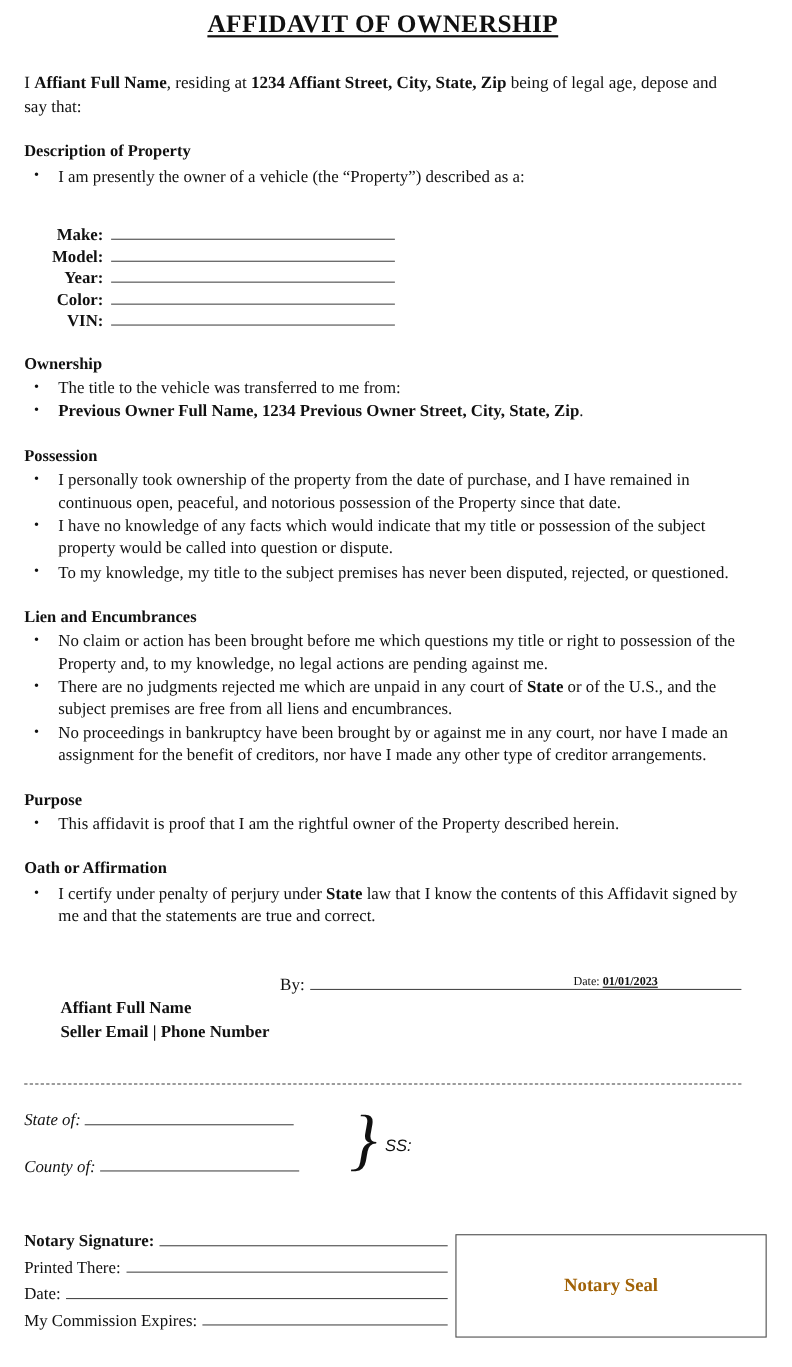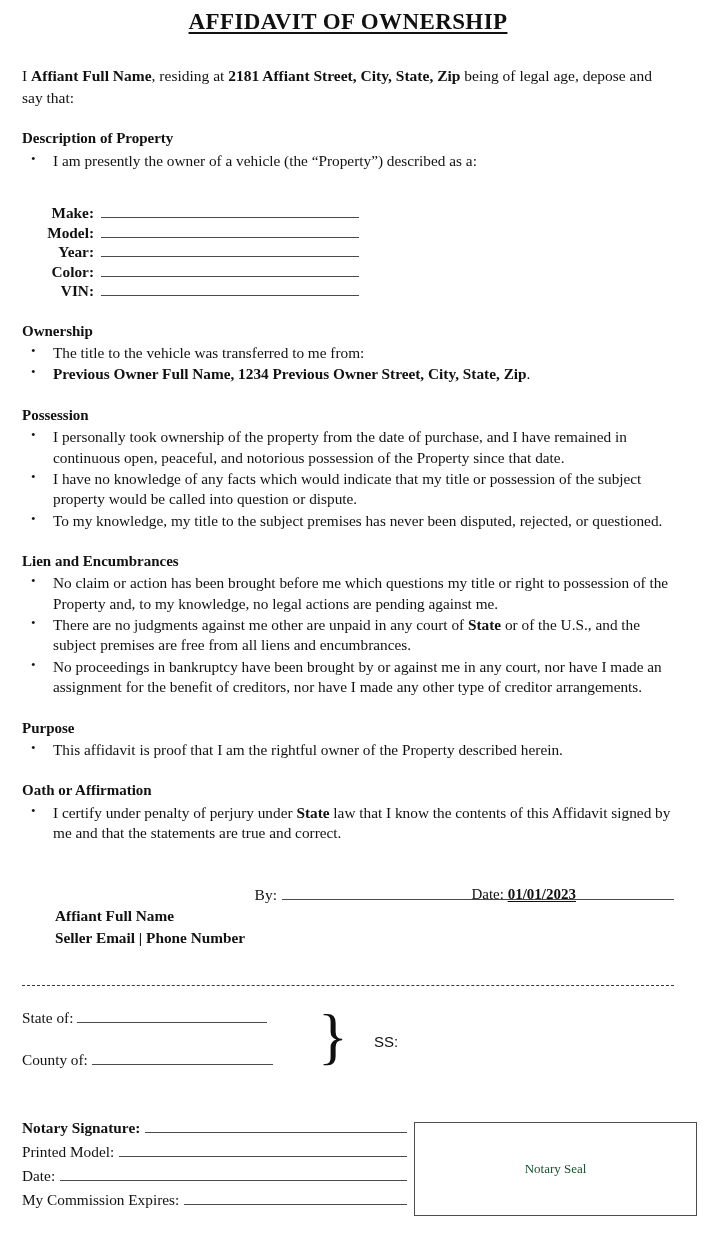--- a/index.html
+++ b/index.html
@@ -124,43 +124,44 @@
   }
   .sig-name {
     margin-left: 33px;
     font-size: 15.3px;
     font-weight: bold;
     line-height: 1.32;
     margin-top: 2px;
   }
   .sig-date {
     position: absolute;
-    right: 98px;
+    right: 76px;
     top: 0;
-    font-size: 15px;
+    font-size: 11px;
     white-space: nowrap;
   }
   .sig-date .date-value {
     font-weight: bold;
     text-decoration: underline;
     text-underline-offset: 2px;
   }
 
   
   .divider {
     margin-top: 25px;
     border-top: 1.5px dashed #3a3a3a;
     height: 0;
   }
 
   
   .venue {
     margin-top: 23px;
     position: relative;
     height: 84px;
+    font-style: italic;
   }
   .venue-row {
     display: flex;
     align-items: baseline;
     height: 42px;
   }
   .venue-label {
     font-size: 15.3px;
     white-space: nowrap;
     padding-right: 4px;
@@ -179,21 +180,20 @@
     line-height: 62px;
     font-weight: 300;
     font-family: "Liberation Serif", "DejaVu Serif", serif;
   }
   .ss-label {
     position: absolute;
     left: 328px;
     top: 24px;
     font-size: 15px;
     font-family: "Liberation Sans", "DejaVu Sans", sans-serif;
-    margin-left: 24px;
   }
 
   
   .notary {
     margin-top: 25px;
     position: relative;
     height: 110px;
   }
   .notary-fields {
     width: 385px;
@@ -220,35 +220,36 @@
     left: 392px;
     top: 4px;
     width: 281px;
     height: 92px;
     border: 1.6px solid #4d4d4d;
     display: flex;
     align-items: center;
     justify-content: center;
   }
   .seal-text {
-    font-size: 13px;
-    color: #14532d;
+    font-size: 17px;
+    color: #a16207;
+    font-weight: bold;
   }
 </style>
 </head>
 <body>
 
 <div class="page">
 
   <div class="doc-title">
     <span class="t-underline">AFFIDAVIT OF OWNERSHIP</span>
   </div>
 
   <p class="intro">
-    <span>I </span><b>Affiant Full Name</b><span>, residing at </span><b>2181 Affiant Street, City, State, Zip</b><span> being of legal age, depose and say that:</span>
+    <span>I </span><b>Affiant Full Name</b><span>, residing at </span><b>1234 Affiant Street, City, State, Zip</b><span> being of legal age, depose and say that:</span>
   </p>
 
   <div class="sec-heading">Description of Property</div>
   <ul class="bullets">
     <li>I am presently the owner of a vehicle (the “Property”) described as a:</li>
   </ul>
 
   <div class="vehicle-fields">
     <div class="v-row">
       <div class="v-label">Make:</div>
@@ -281,21 +282,21 @@
   <div class="sec-heading">Possession</div>
   <ul class="bullets">
     <li>I personally took ownership of the property from the date of purchase, and I have remained in continuous open, peaceful, and notorious possession of the Property since that date.</li>
     <li>I have no knowledge of any facts which would indicate that my title or possession of the subject property would be called into question or dispute.</li>
     <li>To my knowledge, my title to the subject premises has never been disputed, rejected, or questioned.</li>
   </ul>
 
   <div class="sec-heading">Lien and Encumbrances</div>
   <ul class="bullets">
     <li>No claim or action has been brought before me which questions my title or right to possession of the Property and, to my knowledge, no legal actions are pending against me.</li>
-    <li><span>There are no judgments against me other are unpaid in any court of </span><b>State</b><span> or of the U.S., and the subject premises are free from all liens and encumbrances.</span></li>
+    <li><span>There are no judgments rejected me which are unpaid in any court of </span><b>State</b><span> or of the U.S., and the subject premises are free from all liens and encumbrances.</span></li>
     <li>No proceedings in bankruptcy have been brought by or against me in any court, nor have I made an assignment for the benefit of creditors, nor have I made any other type of creditor arrangements.</li>
   </ul>
 
   <div class="sec-heading">Purpose</div>
   <ul class="bullets">
     <li>This affidavit is proof that I am the rightful owner of the Property described herein.</li>
   </ul>
 
   <div class="sec-heading">Oath or Affirmation</div>
   <ul class="bullets">
@@ -330,21 +331,21 @@
     <div class="ss-label">SS:</div>
   </div>
 
   <div class="notary">
     <div class="notary-fields">
       <div class="n-row">
         <div class="n-label bold">Notary Signature:</div>
         <div class="n-line"></div>
       </div>
       <div class="n-row">
-        <div class="n-label">Printed Model:</div>
+        <div class="n-label">Printed There:</div>
         <div class="n-line"></div>
       </div>
       <div class="n-row">
         <div class="n-label">Date:</div>
         <div class="n-line"></div>
       </div>
       <div class="n-row">
         <div class="n-label">My Commission Expires:</div>
         <div class="n-line"></div>
       </div>

